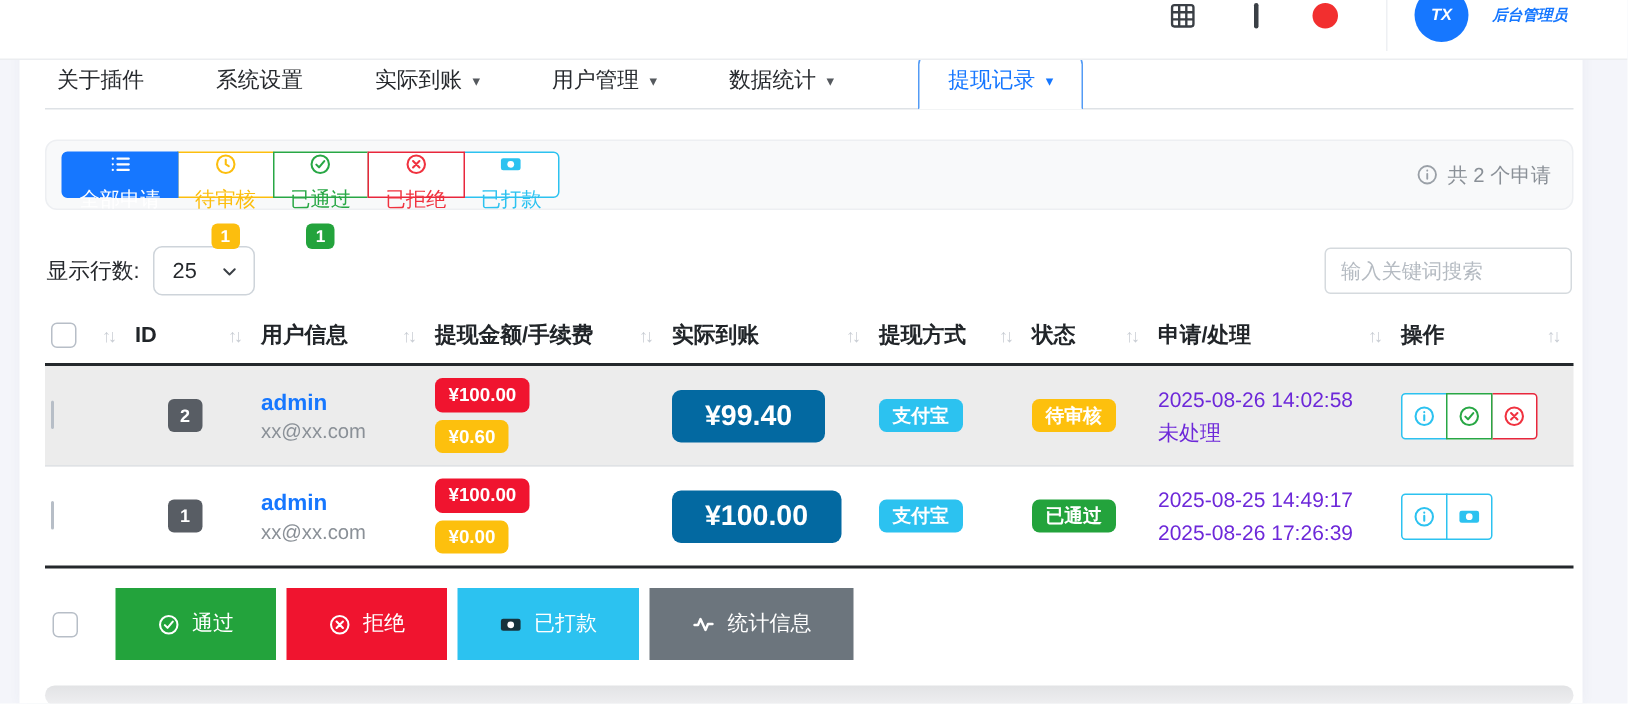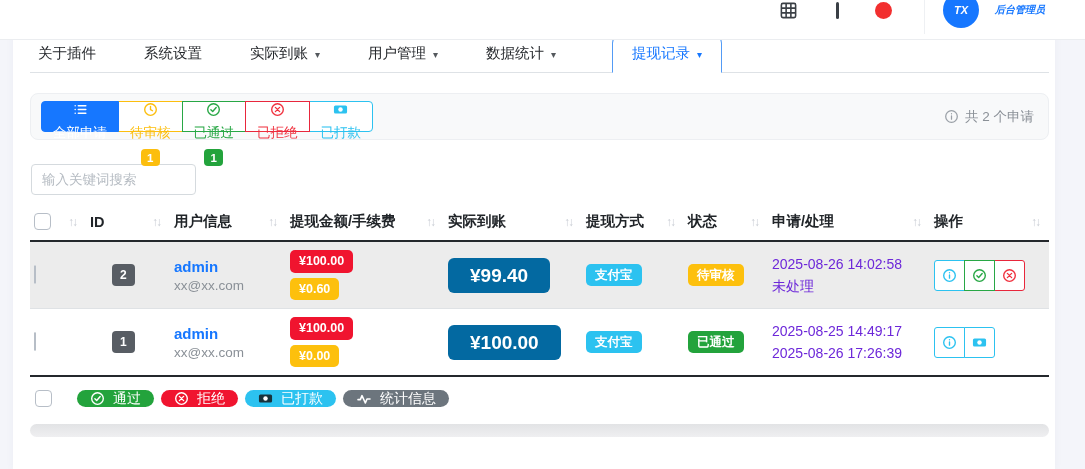--- a/index.html
+++ b/index.html
@@ -95,21 +95,21 @@
   .op:first-child { margin-left:0; border-radius:3px 0 0 3px; }
   .op:last-child { border-radius:0 3px 3px 0; }
   .op.cyan { color:#2cc2f0; border-color:#2cc2f0; }
   .op.green { color:#28a745; border-color:#28a745; z-index:1; }
   .op.red { color:#f0323f; border-color:#e8273c; }
 
   
   .bulk-row { display:flex; align-items:center; padding:13px 0 15px; }
   .bulk-row .checkbox { margin:0 4px 0 5px; }
   .bulk-btns { display:flex; gap:7px; margin-left:21px; }
-  .bulk-btn { height:17px; padding:0 13px; border:none; border-radius:12px; color:#fff; font-size:14px;
+  .bulk-btn { height:48px; padding:0 28px; border:none; border-radius:0; color:#fff; font-size:14px;
               display:flex; align-items:center; gap:8px; cursor:pointer; font-family:inherit; white-space:nowrap; }
   .bulk-btn.green { background:#23a33c; }
   .bulk-btn.red { background:#f0142f; }
   .bulk-btn.cyan { background:#2cc2f0; }
   .bulk-btn.gray { background:#6c757d; }
 
   .hscroll-strip { height:13px; border-radius:7px; background:linear-gradient(#e2e3e5,#efeff1); margin-top:2px; }
   svg { display:block; }
 </style>
 </head>
@@ -214,20 +214,31 @@
           <svg width="15" height="15" viewBox="0 0 24 24" fill="none" stroke="#9aa0a7" stroke-width="2" stroke-linecap="round">
             <circle cx="12" cy="12" r="9.3"></circle>
               <path d="M12 11v5.2M12 7.4v.2"></path>
           </svg>
         </span>
         <span>共 2 个申请</span>
       </div>
     </div>
 
     <div class="controls">
+      <div class="rows-ctl">
+        <span>显示行数:</span>
+        <div class="select-box">
+          <span>25</span>
+          <span>
+            <svg width="12" height="12" viewBox="0 0 24 24" fill="none" stroke="#3a3f45" stroke-width="2.6" stroke-linecap="round" stroke-linejoin="round">
+              <path d="M5 9l7 7 7-7"></path>
+            </svg>
+          </span>
+        </div>
+      </div>
       <input class="search-input" type="text" placeholder="输入关键词搜索" style="">
     </div>
 
     <table>
       <colgroup>
         <col style="width:56px">
           <col style="width:84px">
           <col style="width:116px">
           <col style="width:158px">
         <col style="width:138px">

